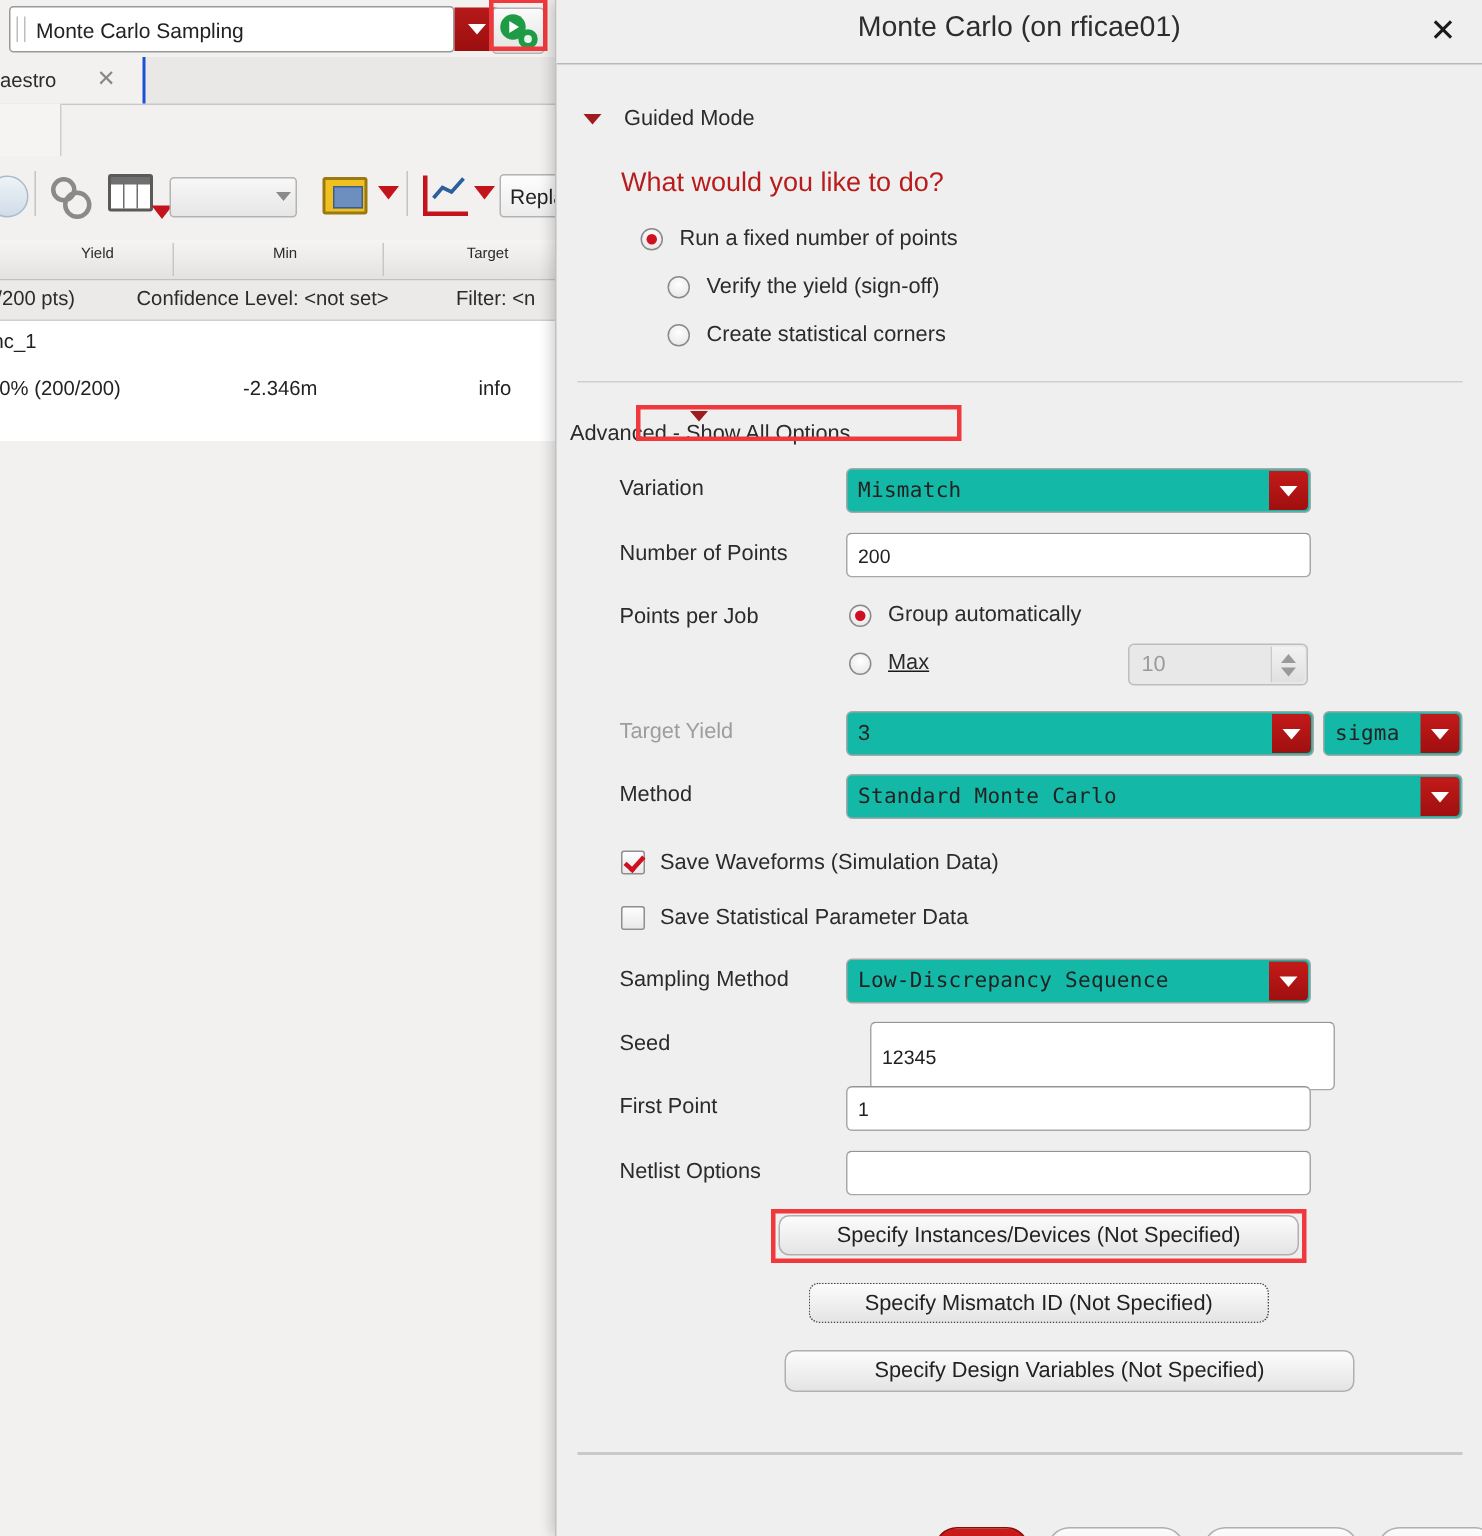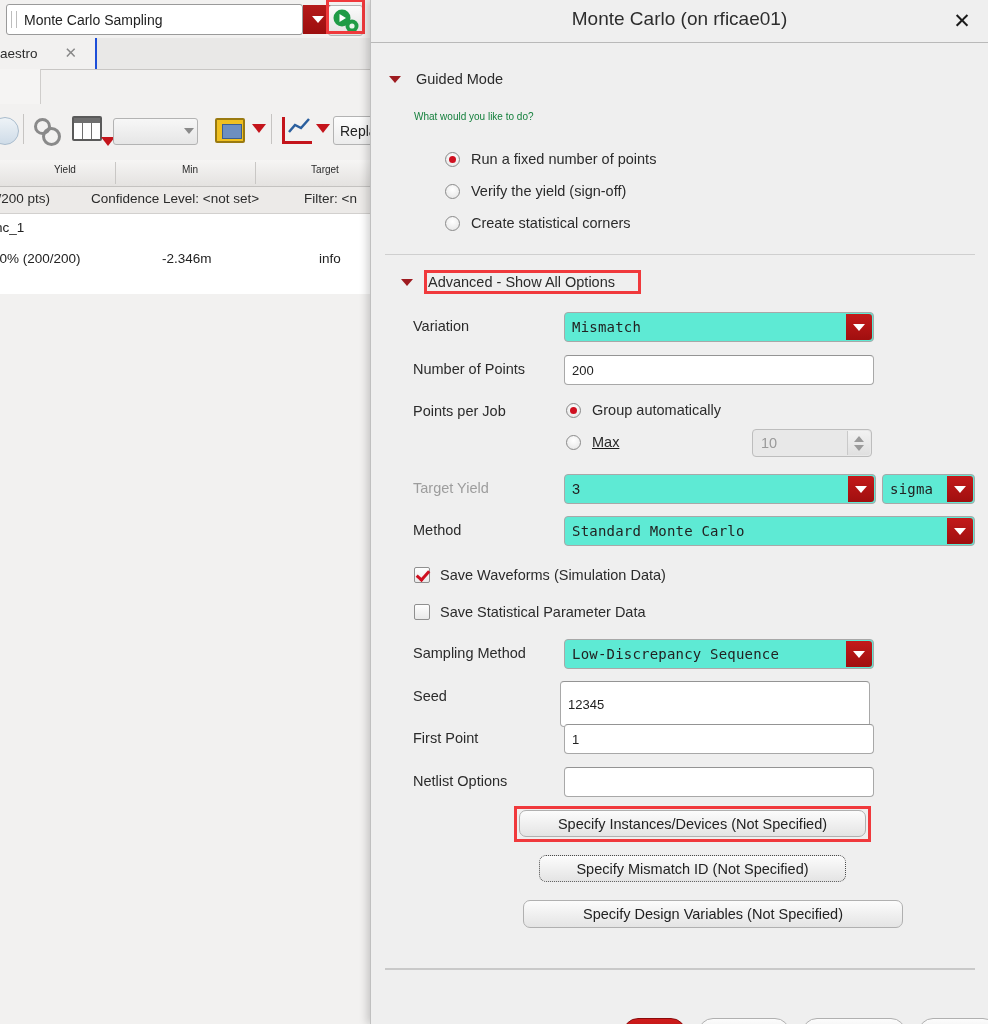--- a/index.html
+++ b/index.html
@@ -313,22 +313,22 @@
   .sec-label { font-size: 14.5px; color: #2b2b2b; }
 
   .hsep {
     position: absolute;
     height: 1px;
     background: #cfcfcf;
   }
 
   .q-text {
     position: absolute;
-    font-size: 10px;
-    color: #15803d;
+    font-size: 18px;
+    color: #b91c1c;
   }
 
   
   .radio-row {
     position: absolute;
     display: flex;
     align-items: center;
   }
   .radio {
     width: 15px; height: 15px;
@@ -397,21 +397,21 @@
     color: #222;
     display: flex;
     align-items: center;
     padding-left: 7px;
     white-space: nowrap;
   }
 
   
   .combo {
     position: absolute;
-    background: #5eead4;
+    background: #14b8a6;
     border: 1px solid #a8a8a8;
     border-radius: 4px;
     box-sizing: border-box;
     display: flex;
     align-items: center;
     overflow: hidden;
   }
   .combo .ctext {
     padding-left: 7px;
     font-family: "DejaVu Sans Mono", monospace;
@@ -618,38 +618,38 @@
 
   <div class="dlg-body">
 
     <div class="section-header" style="left:18px; top:27px;">
       <span class="sec-tri"></span>
       <span class="sec-label">Guided Mode</span>
     </div>
 
     <div class="q-text" style="left:43px; top:67px;">What would you like to do?</div>
 
-    <div class="radio-row" style="left:74px; top:107px;align-items:flex-end;">
+    <div class="radio-row" style="left:56px; top:107px;align-items:flex-end;">
       <span class="radio sel"></span>
       <span class="radio-label">Run a fixed number of points</span>
     </div>
 
     <div class="radio-row" style="left:74px; top:139px;">
       <span class="radio"></span>
       <span class="radio-label">Verify the yield (sign-off)</span>
     </div>
 
     <div class="radio-row" style="left:74px; top:171px;">
       <span class="radio"></span>
       <span class="radio-label">Create statistical corners</span>
     </div>
 
     <div class="hsep" style="left:14px; top:210px; width:590px;"></div>
 
-    <div class="section-header" style="left:30px; top:230px;">
+    <div class="section-header" style="left:9px; top:230px;flex-direction:column;">
       <span class="sec-tri"></span>
       <span class="sec-label">Advanced - Show All Options</span>
     </div>
     <div class="hl-red" style="left:53px; top:226px; width:217px; height:24px;"></div>
 
     <div class="f-label" style="left:42px; top:274px;">Variation</div>
     <div class="combo" style="left:193px; top:268px; width:310px; height:30px;">
       <span class="ctext">Mismatch</span>
       <span class="combo-arrow">
           <span class="tri"></span>
@@ -709,21 +709,21 @@
 
     <div class="f-label" style="left:42px; top:601px;">Sampling Method</div>
     <div class="combo" style="left:193px; top:595px; width:310px; height:30px;">
       <span class="ctext">Low-Discrepancy Sequence</span>
       <span class="combo-arrow">
           <span class="tri"></span>
         </span>
     </div>
 
     <div class="f-label" style="left:42px; top:644px;">Seed</div>
-    <div class="t-input" style="left:189px; top:637px; width:310px; height:46px;">12345</div>
+    <div class="t-input" style="left:209px; top:637px; width:310px; height:46px;">12345</div>
 
     <div class="f-label" style="left:42px; top:686px;">First Point</div>
     <div class="t-input" style="left:193px; top:680px; width:310px; height:30px;">1</div>
 
     <div class="f-label" style="left:42px; top:729px;">Netlist Options</div>
     <div class="t-input" style="left:193px; top:723px; width:310px; height:30px;"></div>
 
     <div class="spec-btn" style="left:148px; top:766px; width:347px; height:27px;">Specify Instances/Devices (Not Specified)</div>
     <div class="hl-red" style="left:143px; top:762px; width:357px; height:36px;"></div>
 

